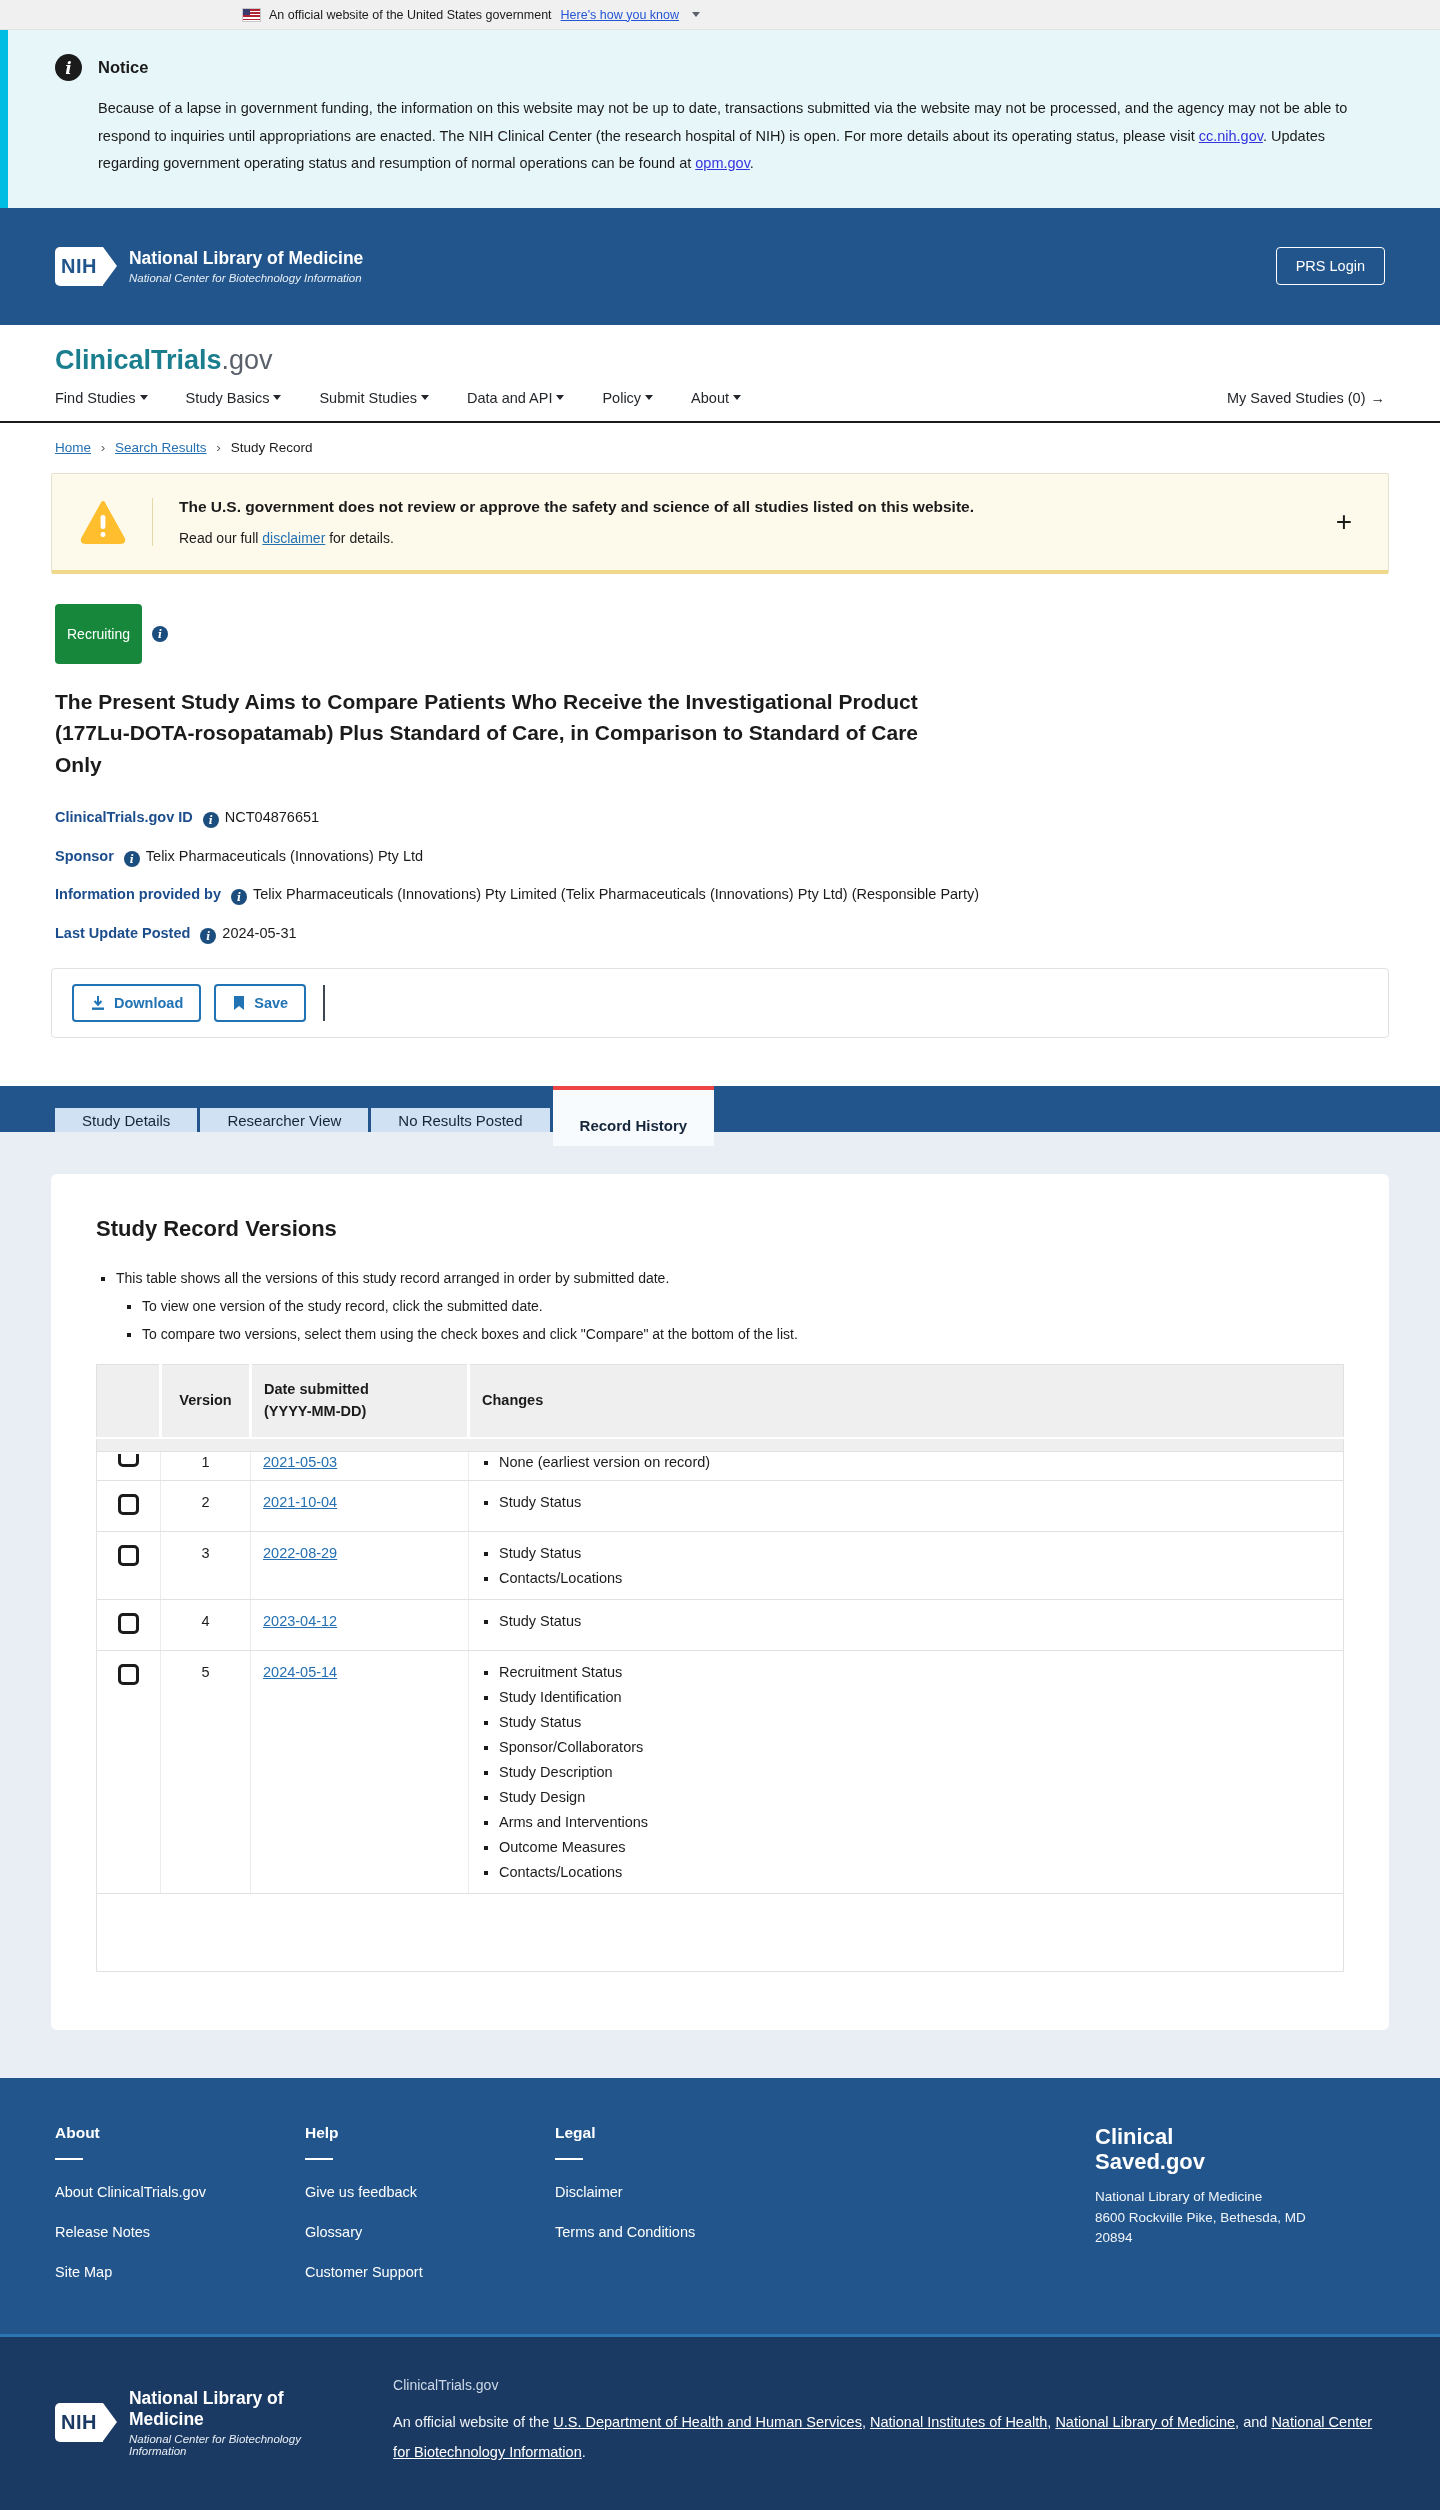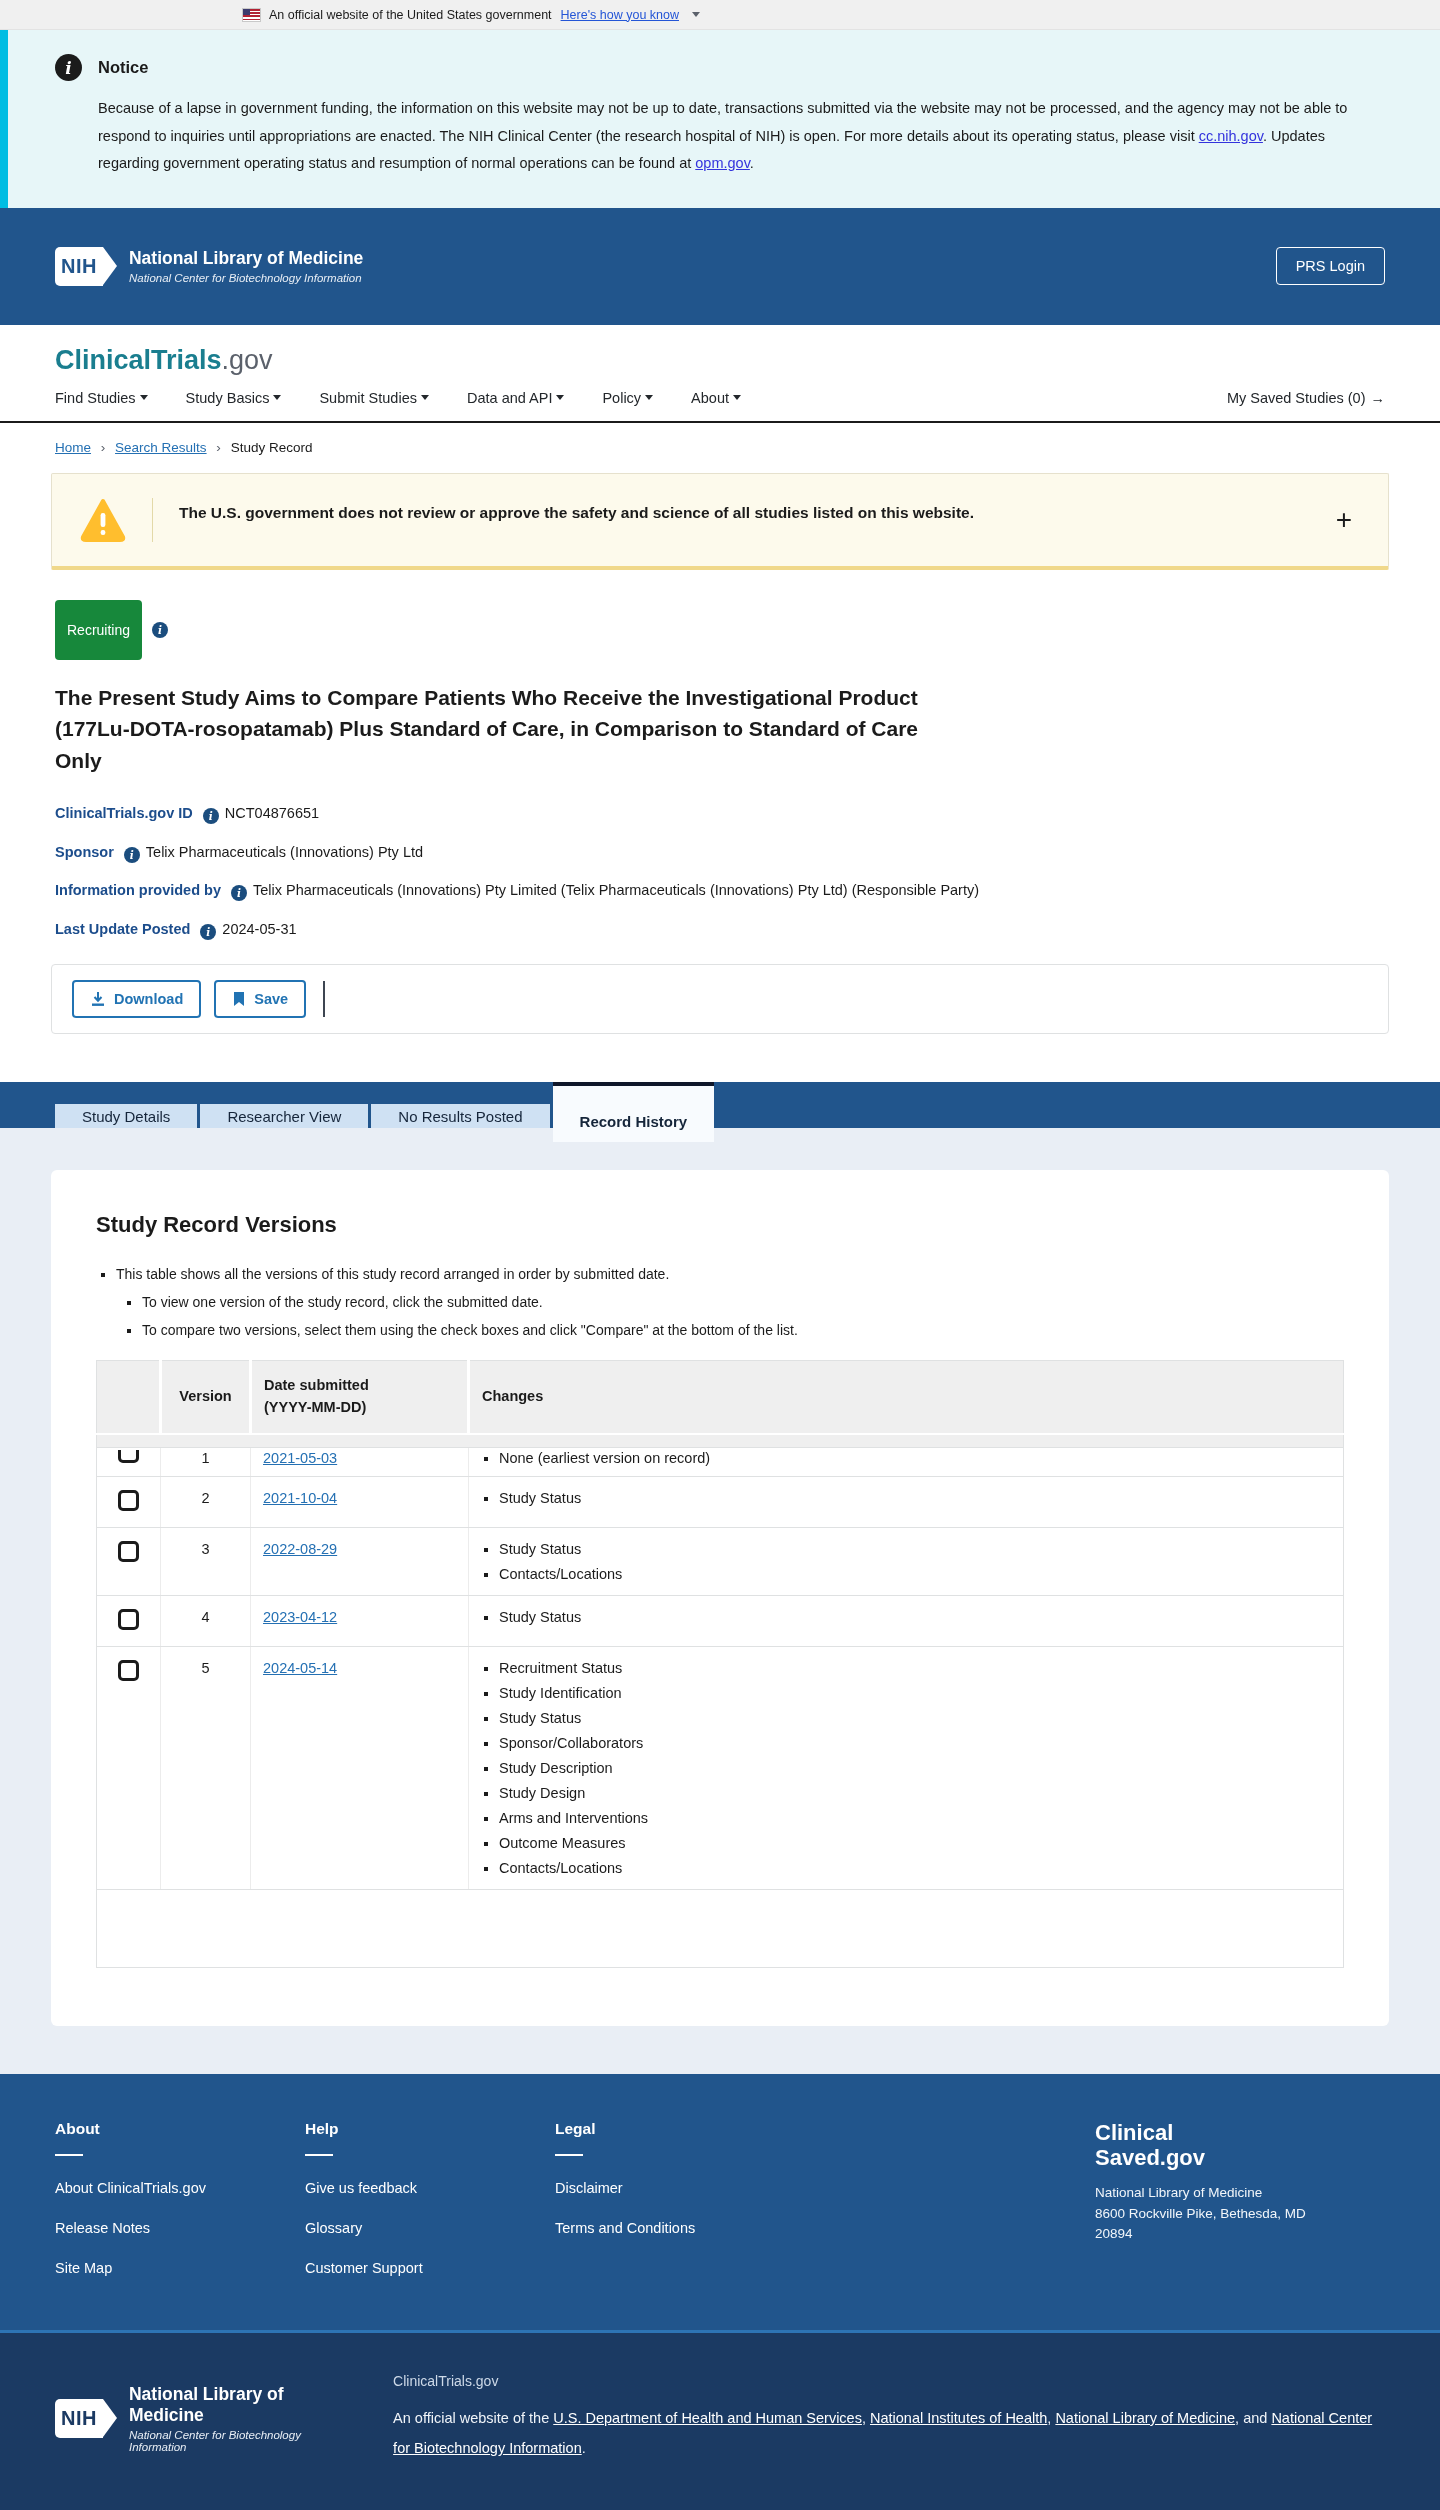--- a/index.html
+++ b/index.html
@@ -128,21 +128,21 @@
   
   .tab-band {
     margin-top: 48px; background: #21558c; height: 46px;
     display: flex; align-items: flex-end; gap: 3px; padding-left: 55px;
   }
   .tab {
     height: 24px; background: #cfe1f3; color: #15253a; font-size: 15px;
     display: flex; align-items: center; padding: 0 27px; cursor: pointer;
   }
   .tab.active {
-    background: #f8fbfe; font-weight: bold; border-top: 4px solid #0f172a;
+    background: #f8fbfe; font-weight: bold; border-top: 4px solid #ef4444;
     height: 60px; margin-bottom: -14px; padding-top: 14px; align-items: center;
   }
 
   
   .content-area { background: #e9eef5; padding: 42px 51px 48px; }
   .versions-card { background: #fff; border-radius: 6px; padding: 42px 45px 58px; }
   .versions-heading { font-size: 22px; font-weight: bold; margin-bottom: 28px; }
   .intro-list { list-style: square; margin-left: 20px; font-size: 14px; }
   .intro-list > li { margin-bottom: 12px; }
   .intro-list ul { list-style: square; margin: 12px 0 0 26px; }
@@ -285,20 +285,21 @@
   <span class="warn-tri">
     <svg width="46" height="44" viewBox="0 0 46 44">
       <path d="M23 3 L43 39 Q44 42 40 42 L6 42 Q2 42 3 39 Z" fill="#ffbe2e" stroke="#ffbe2e" stroke-width="4" stroke-linejoin="round"></path>
       <rect x="20.6" y="15" width="4.8" height="14" rx="2.2" fill="#fff"></rect>
       <rect x="20.6" y="32" width="4.8" height="5" rx="2.2" fill="#fff"></rect>
     </svg>
   </span>
   <span class="warn-divider"></span>
   <div class="warning-text">
     <div class="warning-heading">The U.S. government does not review or approve the safety and science of all studies listed on this website.</div>
+    <div class="warning-sub"><span>Read our full </span><a>disclaimer</a><span> for details.</span></div>
   </div>
   <span class="warn-plus">+</span>
 </div>
 
 <div class="status-row">
   <span class="status-badge">Recruiting</span>
   <span class="i-dot">i</span>
 </div>
 <h1 class="study-title">The Present Study Aims to Compare Patients Who Receive the Investigational Product (177Lu-DOTA-rosopatamab) Plus Standard of Care, in Comparison to Standard of Care Only</h1>
 

